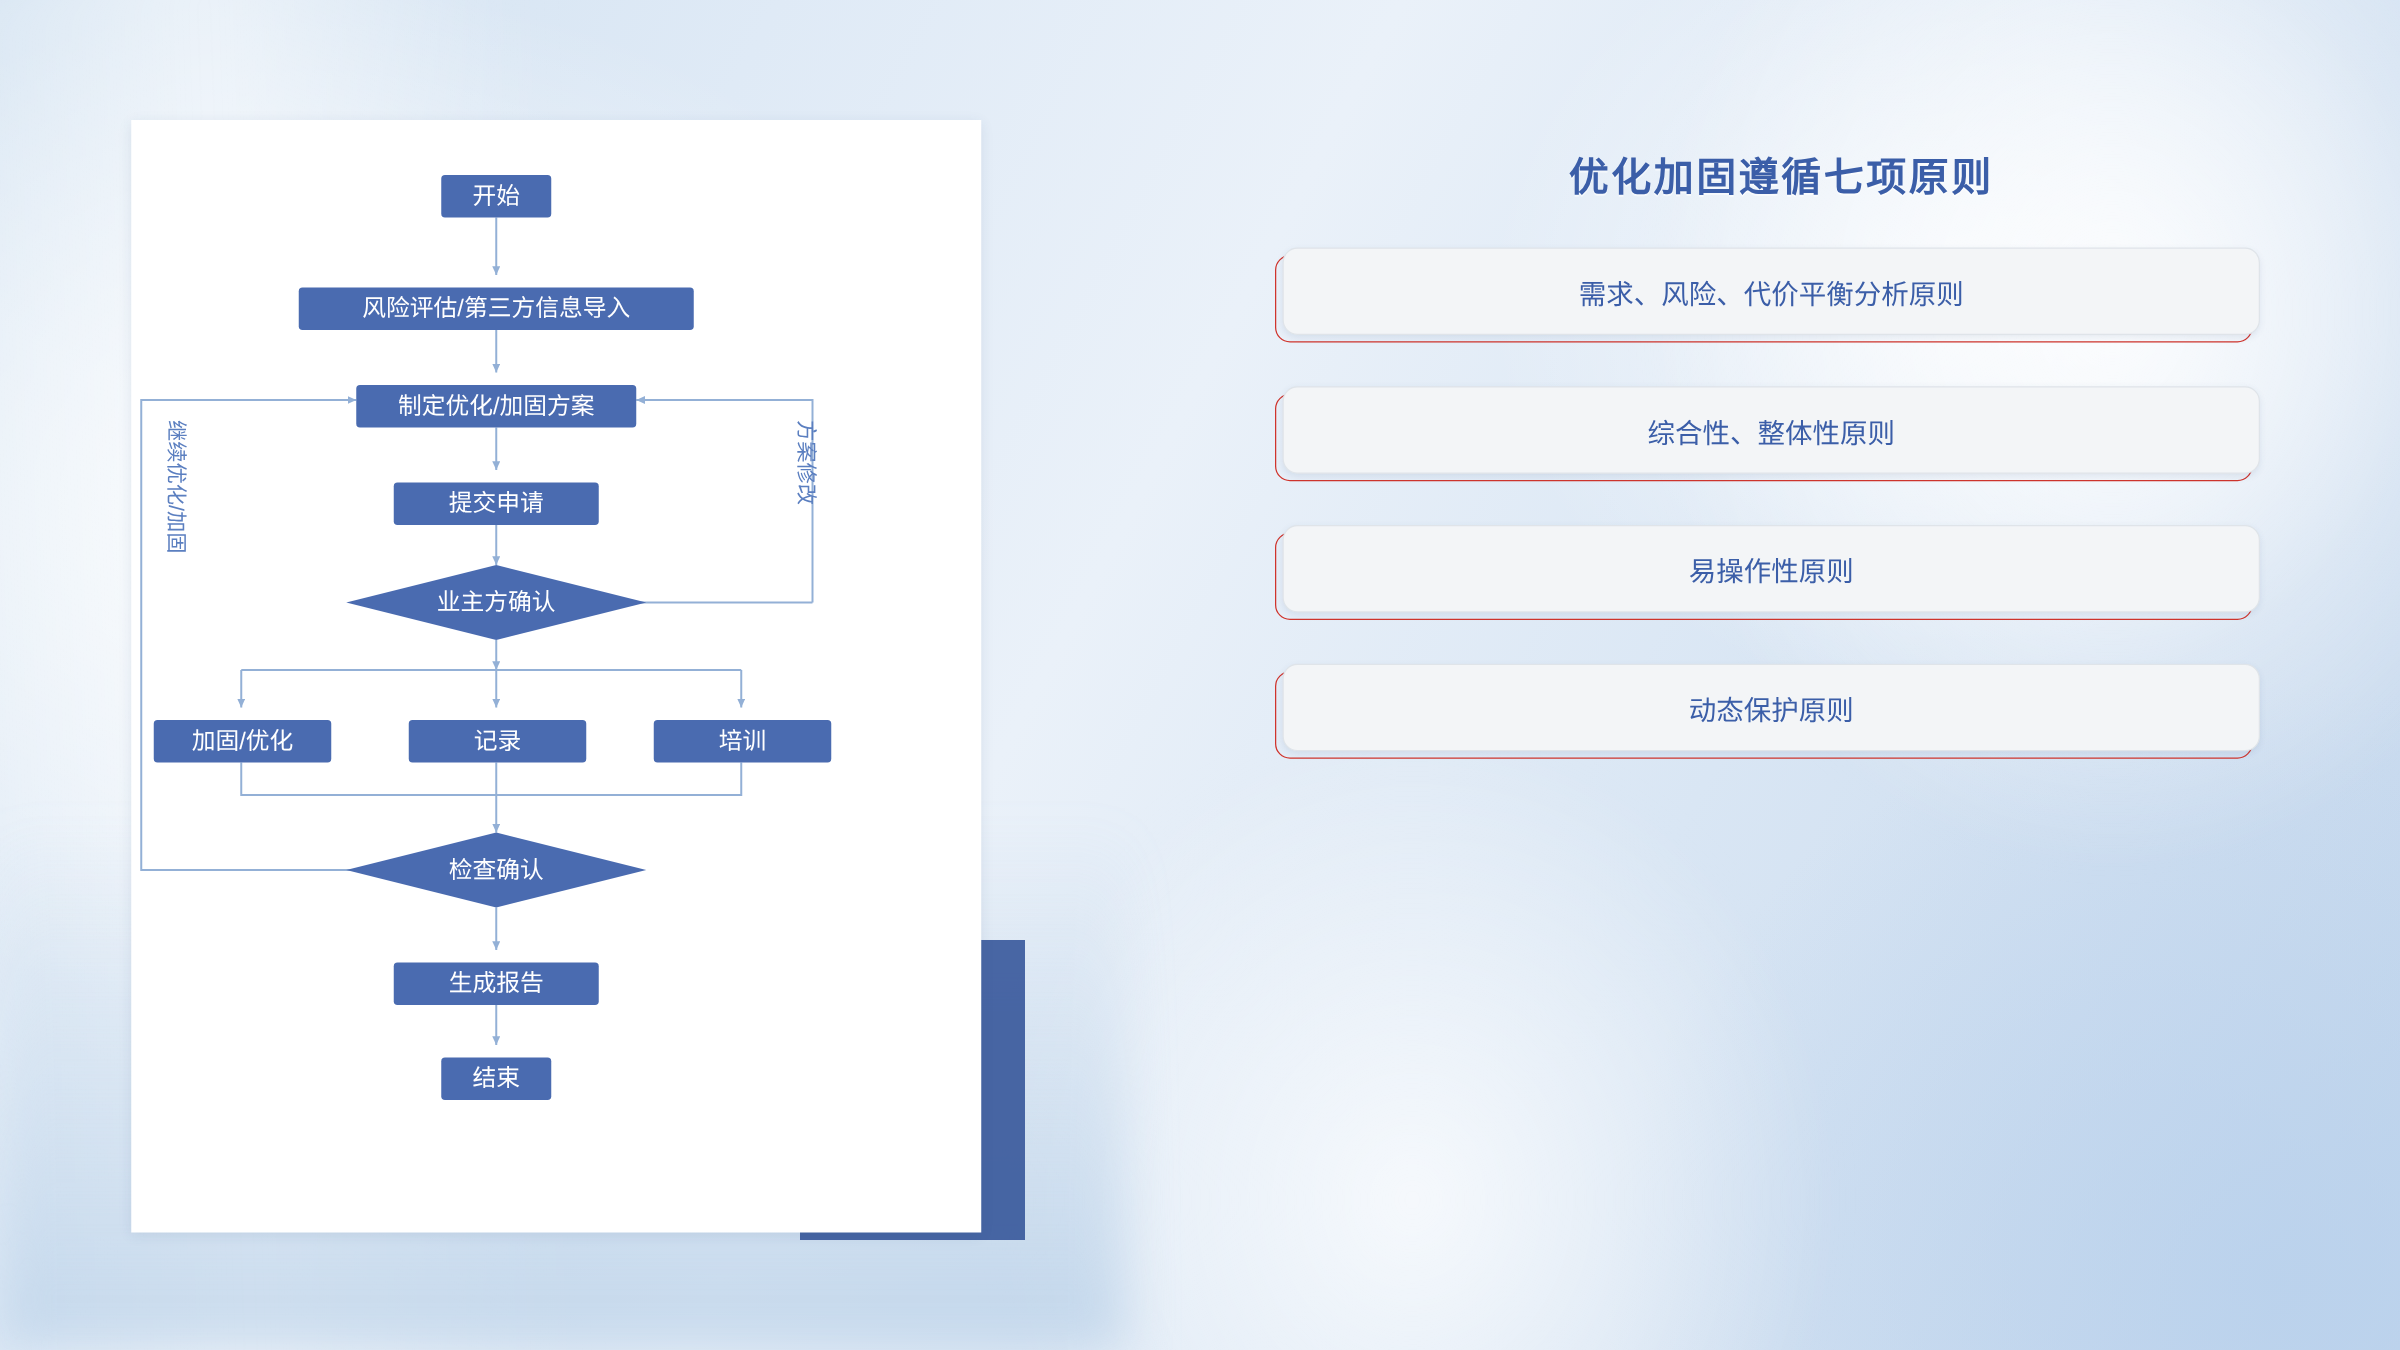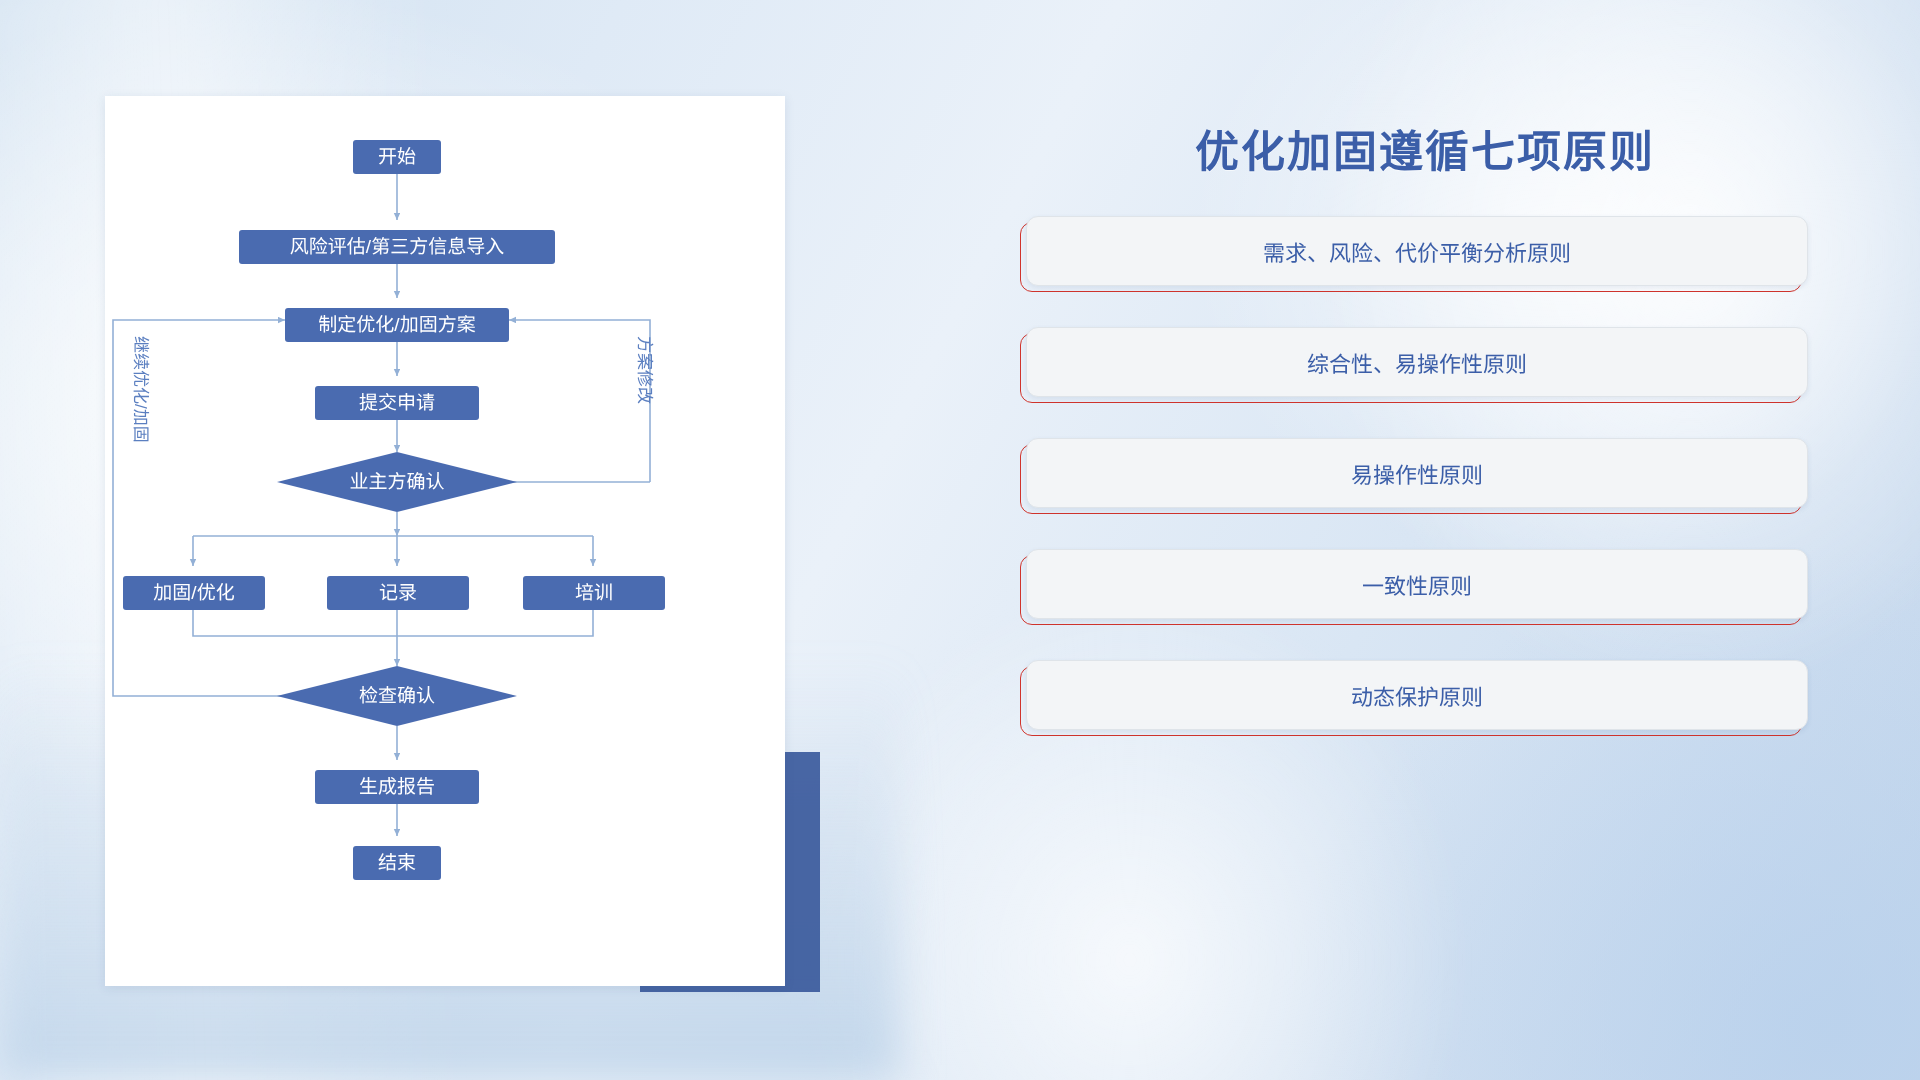--- a/index.html
+++ b/index.html
@@ -92,21 +92,21 @@
 
   
   #right-panel {
     position: absolute;
     left: 1020px;
     top: 96px;
     width: 810px;
     height: 900px;
   }
   #right-title {
-    font-size: 44px;
+    font-size: 32px;
     font-weight: bold;
     color: #3b5ea8;
     text-align: center;
     letter-spacing: 2px;
     margin: 20px 0 36px 0;
     text-shadow: 0 1px 0 rgba(255,255,255,0.6);
   }
   .principle-row {
     position: relative;
     height: 70px;
@@ -259,33 +259,29 @@
   <div id="right-panel">
     <div id="right-title">优化加固遵循七项原则</div>
 
     <div class="principle-row">
       <div class="principle-accent"></div>
       <div class="principle-card">需求、风险、代价平衡分析原则</div>
     </div>
 
     <div class="principle-row">
       <div class="principle-accent"></div>
-      <div class="principle-card">综合性、易操作性原则</div>
+      <div class="principle-card">综合性、整体性原则</div>
     </div>
 
 
     <div class="principle-row">
       <div class="principle-accent"></div>
       <div class="principle-card">易操作性原则</div>
     </div>
 
-    <div class="principle-row">
-      <div class="principle-accent"></div>
-      <div class="principle-card">一致性原则</div>
-    </div>
 
 
     <div class="principle-row">
       <div class="principle-accent"></div>
       <div class="principle-card">动态保护原则</div>
     </div>
   </div>
 
 </div>
 

